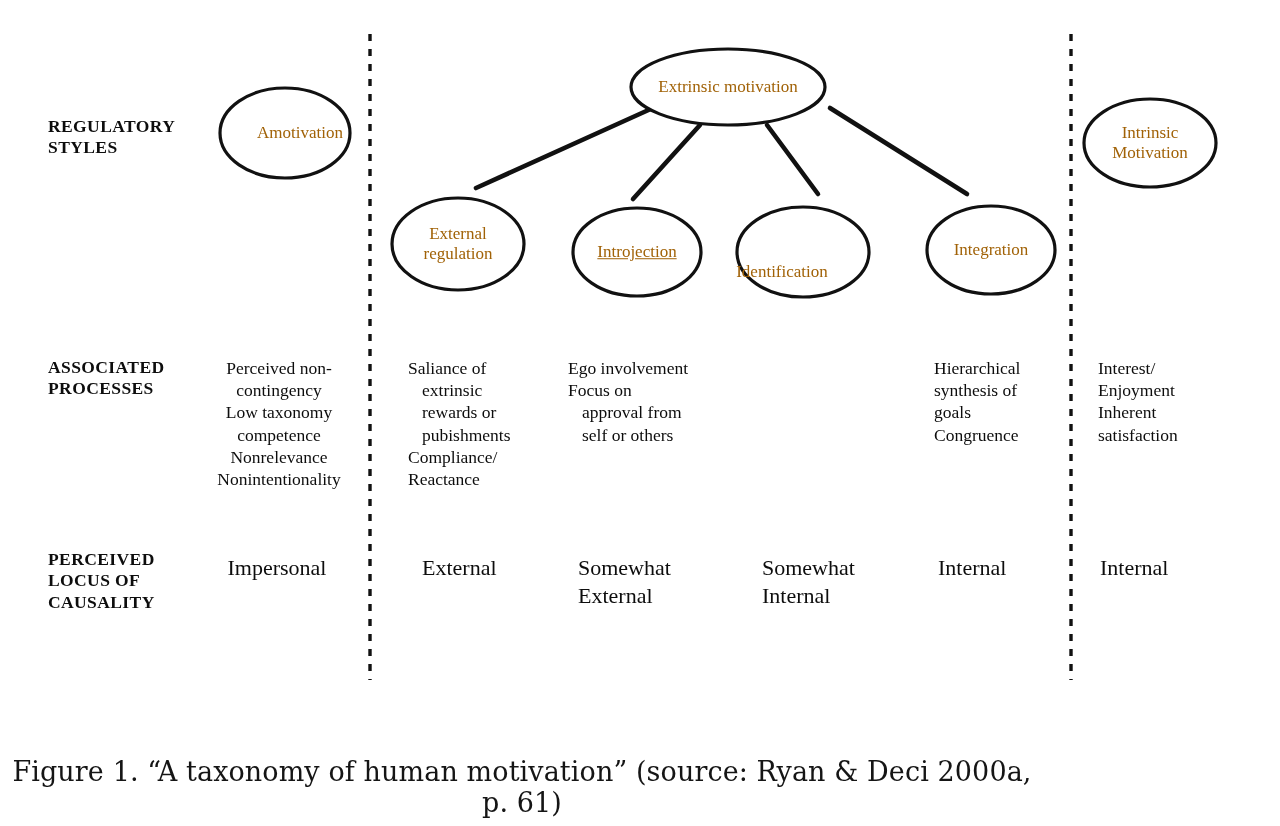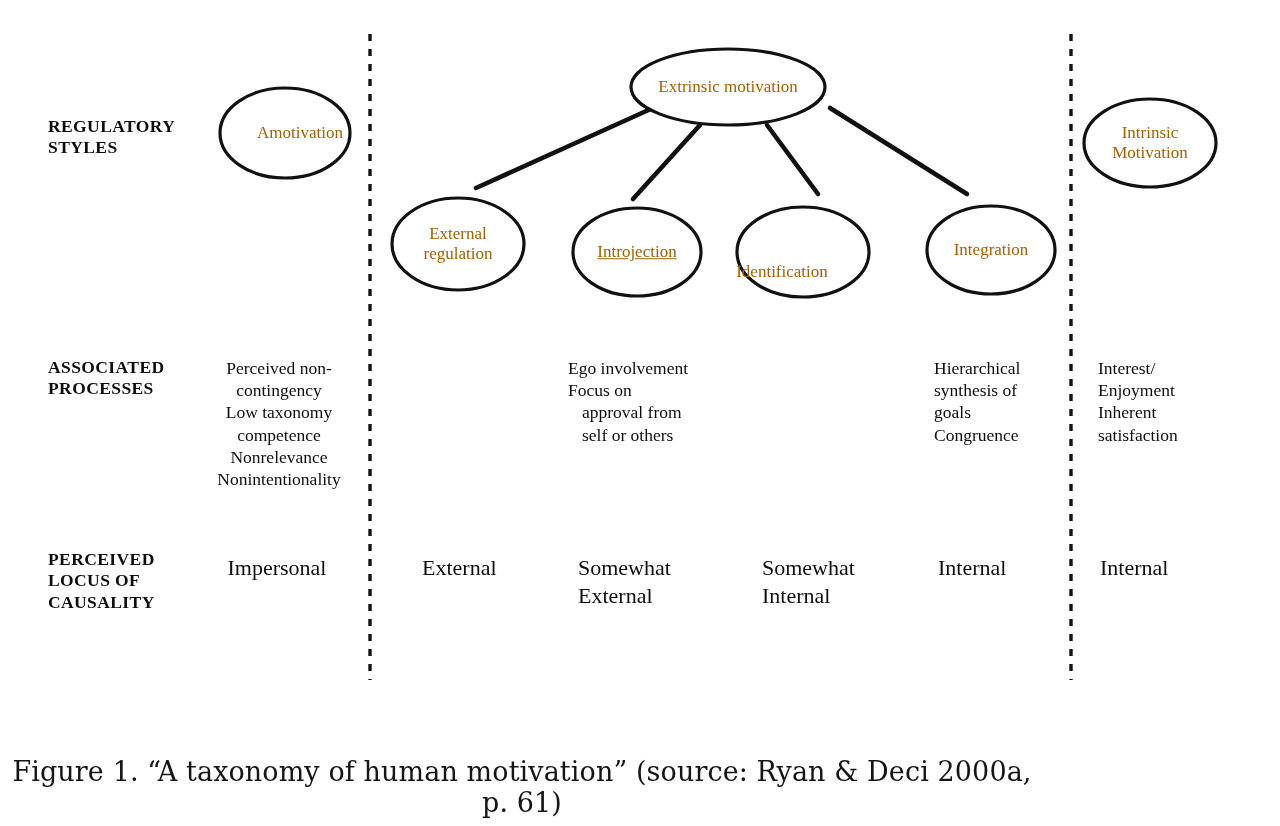--- a/index.html
+++ b/index.html
@@ -152,20 +152,28 @@
 
   <div class="proc-block centered" style="left:279px; top:357px;">
     <span class="line">Perceived non-</span>
     <span class="line">contingency</span>
     <span class="line">Low taxonomy</span>
     <span class="line">competence</span>
     <span class="line">Nonrelevance</span>
     <span class="line">Nonintentionality</span>
   </div>
 
+  <div class="proc-block lefty" style="left:408px; top:357px;">
+    <span class="line">Saliance of</span>
+    <span class="line indent">extrinsic</span>
+    <span class="line indent">rewards or</span>
+    <span class="line indent">pubishments</span>
+    <span class="line">Compliance/</span>
+    <span class="line">Reactance</span>
+  </div>
 
   <div class="proc-block lefty" style="left:568px; top:357px;">
     <span class="line">Ego involvement</span>
     <span class="line">Focus on</span>
     <span class="line indent">approval from</span>
     <span class="line indent">self or others</span>
   </div>
 
 
   <div class="proc-block lefty" style="left:934px; top:357px;">

